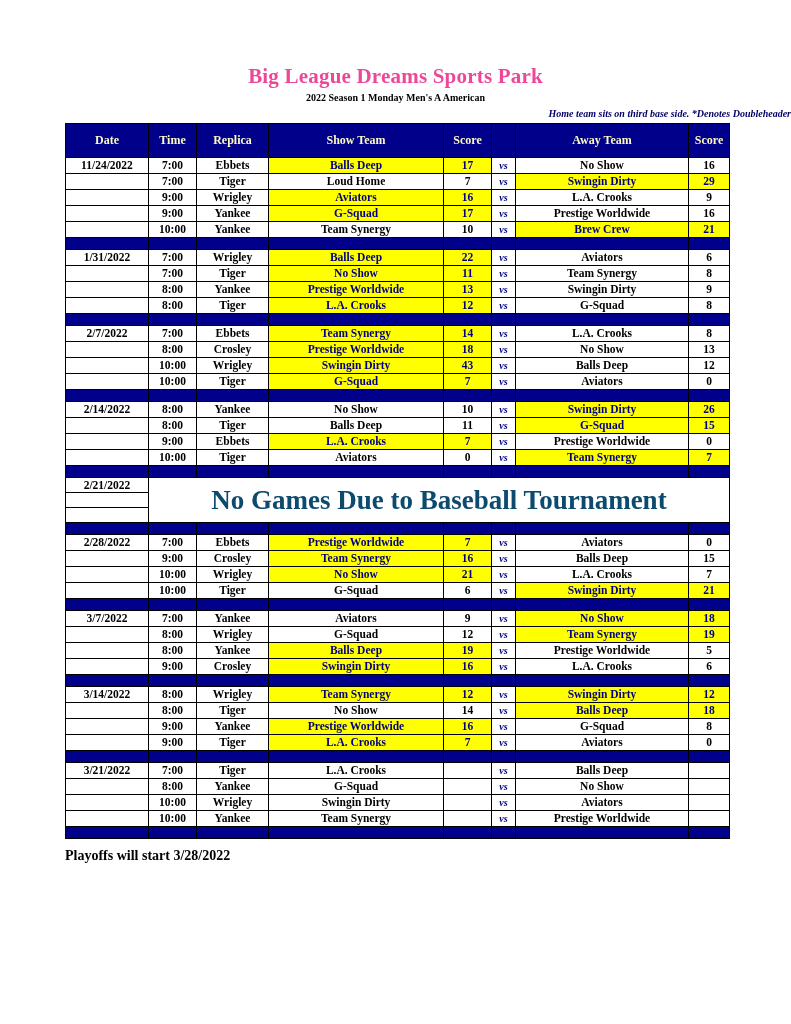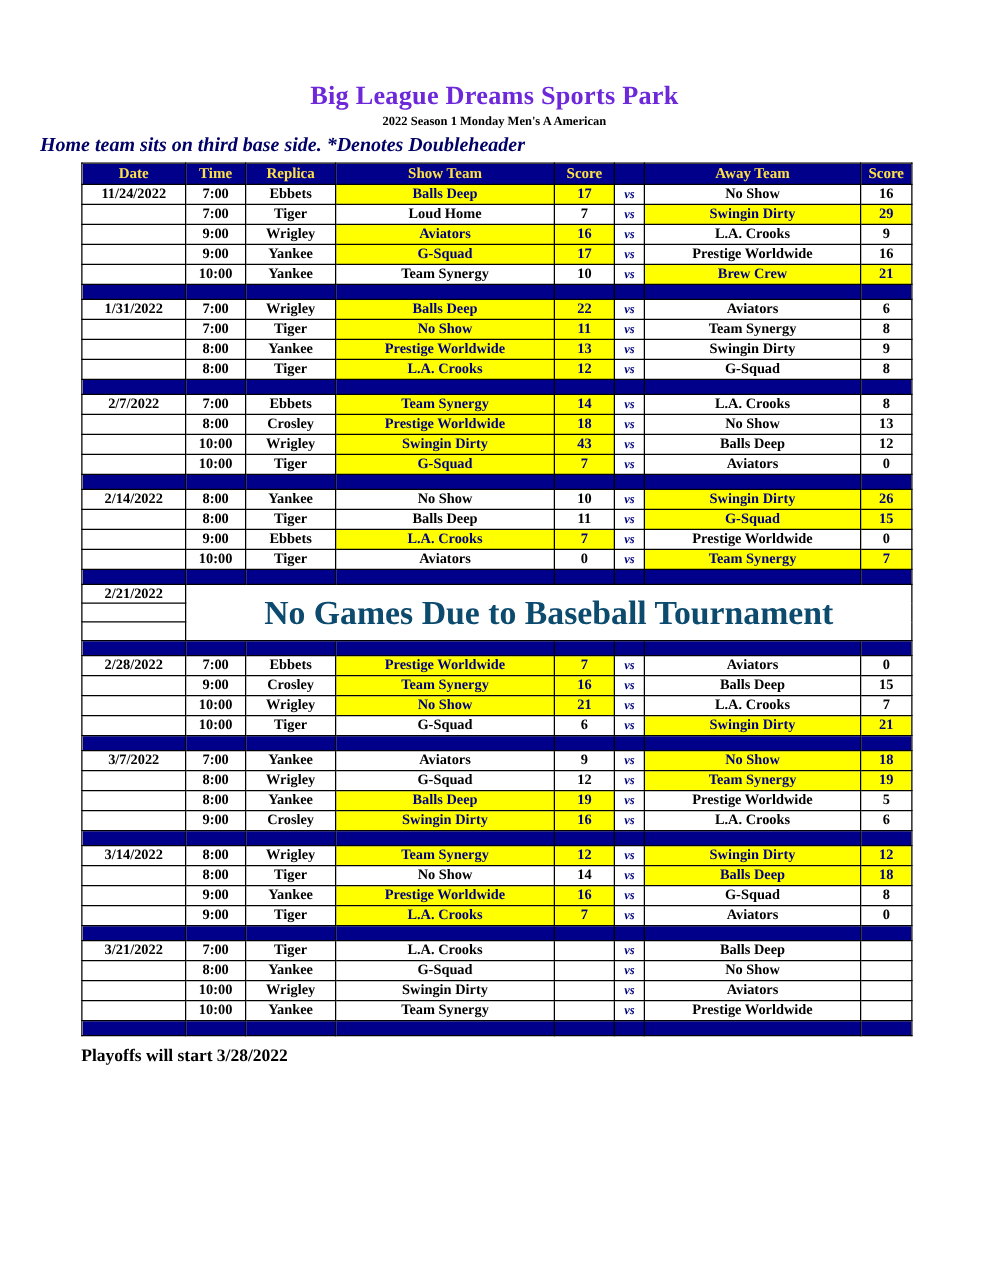--- a/index.html
+++ b/index.html
@@ -3,41 +3,41 @@
 <meta charset="utf-8">
 <style>
   * { box-sizing: border-box; }
   html, body { margin: 0; padding: 0; background: #ffffff; }
   .page {
     width: 791px; height: 1024px; background: #ffffff;
     font-family: "Liberation Serif", serif; position: relative; overflow: hidden;
   }
   .title {
     padding-top: 64px; text-align: center; font-weight: bold;
-    font-size: 21px; color: #6d28d9; letter-spacing: 0.2px;
+    font-size: 21px; color: #ec4899; letter-spacing: 0.2px;
   }
   .subtitle {
     text-align: center; font-weight: bold; font-size: 10px;
     color: #000000; margin-top: 3px;
   }
   .note {
-    text-align: left; font-weight: bold; font-style: italic;
-    font-size: 16px; color: #000066; margin-top: 5px; margin-bottom: 4px; padding-left: 32px;
+    text-align: right; font-weight: bold; font-style: italic;
+    font-size: 10px; color: #000066; margin-top: 5px; margin-bottom: 4px; padding-left: 32px;
   }
   table.schedule {
     border-collapse: collapse; margin-left: 65px; table-layout: fixed;
     width: 664px;
   }
   .schedule th, .schedule td {
     border: 1px solid #000000; padding: 0 2px; text-align: center;
     font-weight: bold; font-size: 11.5px; height: 16px; line-height: 1.1;
     overflow: hidden; white-space: nowrap; color: #000000;
   }
   .schedule thead th {
-    background: #00008B; color: #fde047; font-size: 12px; height: 17px;
+    background: #00008B; color: #fef9c3; font-size: 12px; height: 34px;
   }
   tr.sep td { background: #00008B; height: 12px; }
   td.hl { background: #FFFF00; color: #000080; }
   td.vs { color: #000080; font-style: italic; font-size: 10px; }
   td.special {
     font-size: 27px; white-space: normal; line-height: 1.0;
     background: #ffffff; color: #0c4a6e;
   }
   td.tournament-date-row { height: 15px; }
   .footer {

